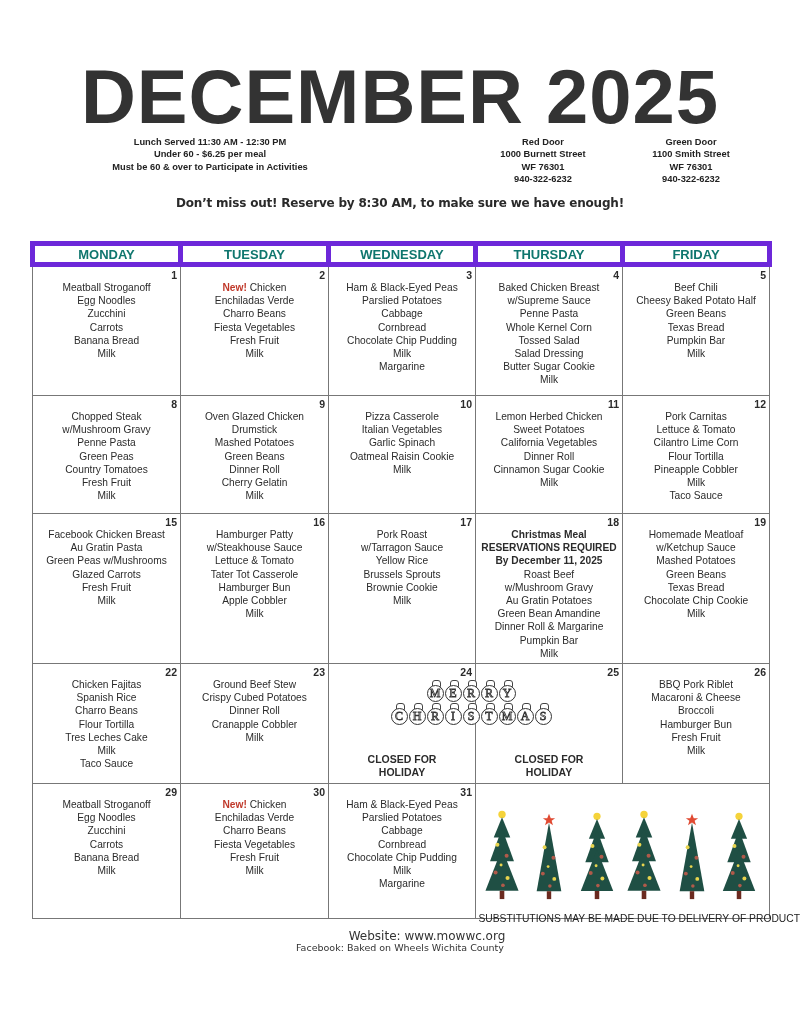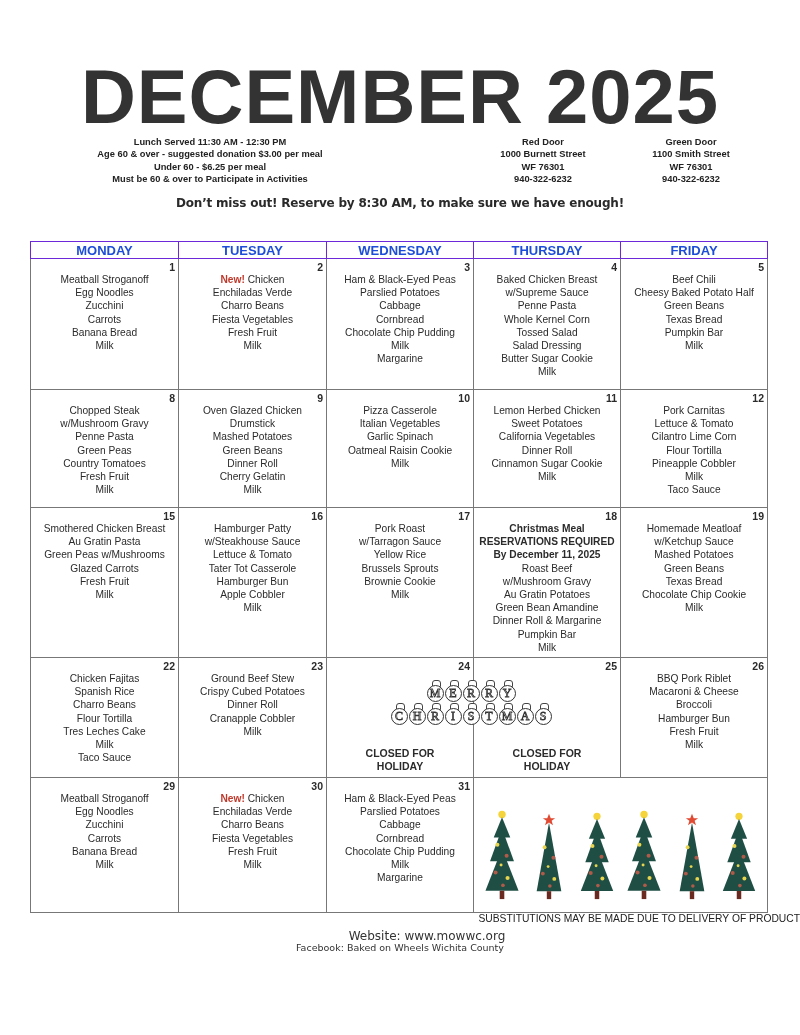--- a/index.html
+++ b/index.html
@@ -5,21 +5,21 @@
   html, body { margin: 0; padding: 0; background: #ffffff; }
   body { width: 800px; height: 1035px; position: relative; overflow: hidden; font-family: "Liberation Sans", sans-serif; color: #2a2a2a; }
   .title { position: absolute; left: 0; top: 52px; width: 800px; text-align: center; font-weight: bold; font-size: 76px; letter-spacing: 1px; color: #333333; line-height: 90px; }
   .info { position: absolute; top: 136px; font-weight: bold; font-size: 9.3px; line-height: 12.3px; text-align: center; color: #222; }
   .info-left { left: 40px; width: 340px; }
   .door { width: 130px; }
   .door-red { left: 478px; }
   .door-green { left: 626px; }
   .reserve { position: absolute; top: 196px; left: 0; width: 800px; text-align: center; font-weight: bold; font-size: 12px; color: #2a2a2a; font-family: "DejaVu Sans", sans-serif; letter-spacing: -0.2px; }
   table.cal { position: absolute; left: 30px; top: 241px; width: 737px; border-collapse: collapse; table-layout: fixed; }
-  table.cal th { border: 1px solid #6d28d9; font-size: 13px; font-weight: bold; height: 16px; padding: 0; text-align: center; color: #1d4ed8; }
+  table.cal th { border: 5px solid #6d28d9; font-size: 13px; font-weight: bold; height: 16px; padding: 0; text-align: center; color: #0f766e; }
   table.cal td { border: 1px solid #777; vertical-align: top; padding: 0; position: relative; font-size: 10.2px; line-height: 13.2px; text-align: center; color: #2b2b2b; }
   .daynum { position: absolute; right: 3px; top: 2px; font-weight: bold; font-size: 10.5px; }
   .items { padding-top: 14px; }
   .items div { white-space: nowrap; }
   .new { color: #c0392b; font-weight: bold; }
   .bold { font-weight: bold; }
   .closed { position: absolute; bottom: 4px; font-weight: bold; font-size: 10.5px; line-height: 13px; text-align: center; width: 100%; }
   .merry { position: absolute; left: 326px; top: 680px; width: 290px; height: 60px; }
   .orn-row { display: flex; justify-content: center; gap: 1px; }
   .orn { width: 17px; height: 22px; position: relative; }
@@ -31,21 +31,20 @@
   .fb { top: 942px; font-size: 9.5px; font-family: "DejaVu Sans", sans-serif; color: #333; }
   .trees { position: absolute; left: 478px; top: 790px; width: 285px; height: 110px; display: flex; justify-content: space-around; align-items: flex-end; }
 </style>
 </head>
 <body>
 
 <div class="title">DECEMBER 2025</div>
 
 <div class="info info-left">
   <div>Lunch Served 11:30 AM - 12:30 PM</div>
-  <div>Age 60 &amp; over - suggested donation $3.00 per meal</div>
   <div>Under 60 - $6.25 per meal</div>
   <div>Must be 60 &amp; over to Participate in Activities</div>
 </div>
 
 <div class="info door door-red">
   <div>Red Door</div>
   <div>1000 Burnett Street</div>
   <div>WF 76301</div>
   <div>940-322-6232</div>
 </div>
@@ -192,21 +191,21 @@
             <div>Pineapple Cobbler</div>
             <div>Milk</div>
             <div>Taco Sauce</div>
           </div>
         </td>
       </tr>
       <tr style="height: 150px;">
         <td>
           <span class="daynum">15</span>
           <div class="items">
-            <div>Smothered Chicken Breast</div>
+            <div>Facebook Chicken Breast</div>
             <div>Au Gratin Pasta</div>
             <div>Green Peas w/Mushrooms</div>
             <div>Glazed Carrots</div>
             <div>Fresh Fruit</div>
             <div>Milk</div>
           </div>
         </td>
         <td>
           <span class="daynum">16</span>
           <div class="items">

